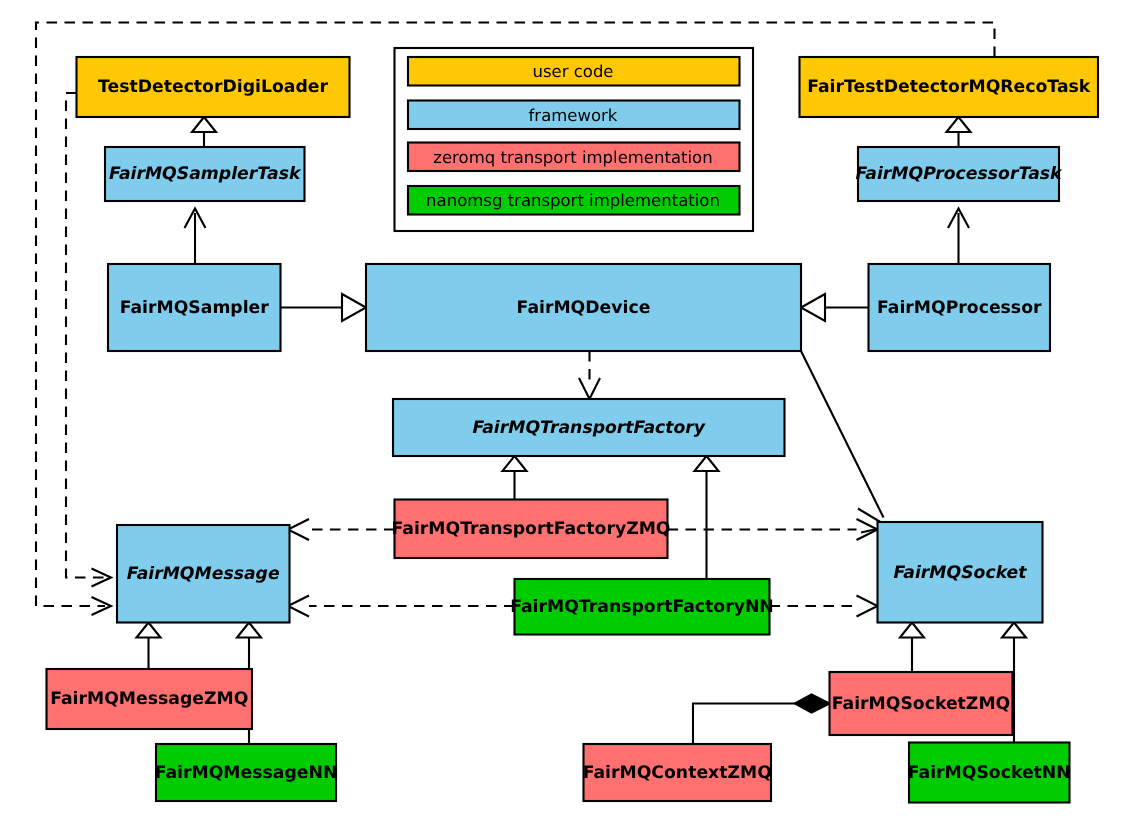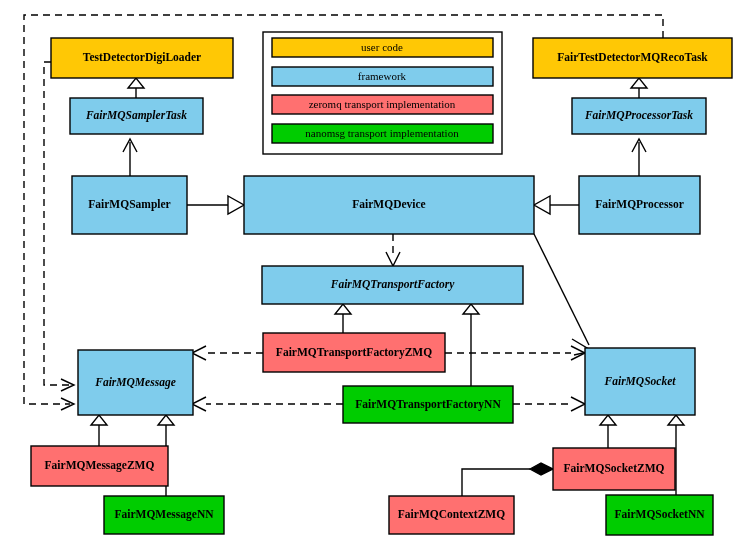--- a/index.html
+++ b/index.html
@@ -1,18 +1,18 @@
 <!DOCTYPE html>
 <html><head>
 <meta charset="utf-8">
 <style>
   html,body{margin:0;padding:0;background:#ffffff;}
   body{width:748px;height:549px;overflow:hidden;
        font-family:"DejaVu Sans","Liberation Sans",sans-serif;}
-  #diagram{position:relative;width:748px;height:549px;font-family:Liberation Serif, serif;}
+  #diagram{position:relative;width:748px;height:549px;}
   svg{position:absolute;top:0;left:0;}
   .node-label{font-weight:bold;font-size:11.5px;fill:#000;
               text-anchor:middle;dominant-baseline:middle;}
   .node-label.abstract{font-style:italic;}
   .legend-label{font-size:11px;fill:#000;text-anchor:middle;
                 dominant-baseline:middle;font-weight:normal;}
   .box{stroke:#000;stroke-width:1.4;}
   .edge{stroke:#000;stroke-width:1.4;fill:none;}
   .edge-dashed{stroke:#000;stroke-width:1.4;fill:none;stroke-dasharray:7 5;}
   .head-hollow{fill:#ffffff;stroke:#000;stroke-width:1.4;}

